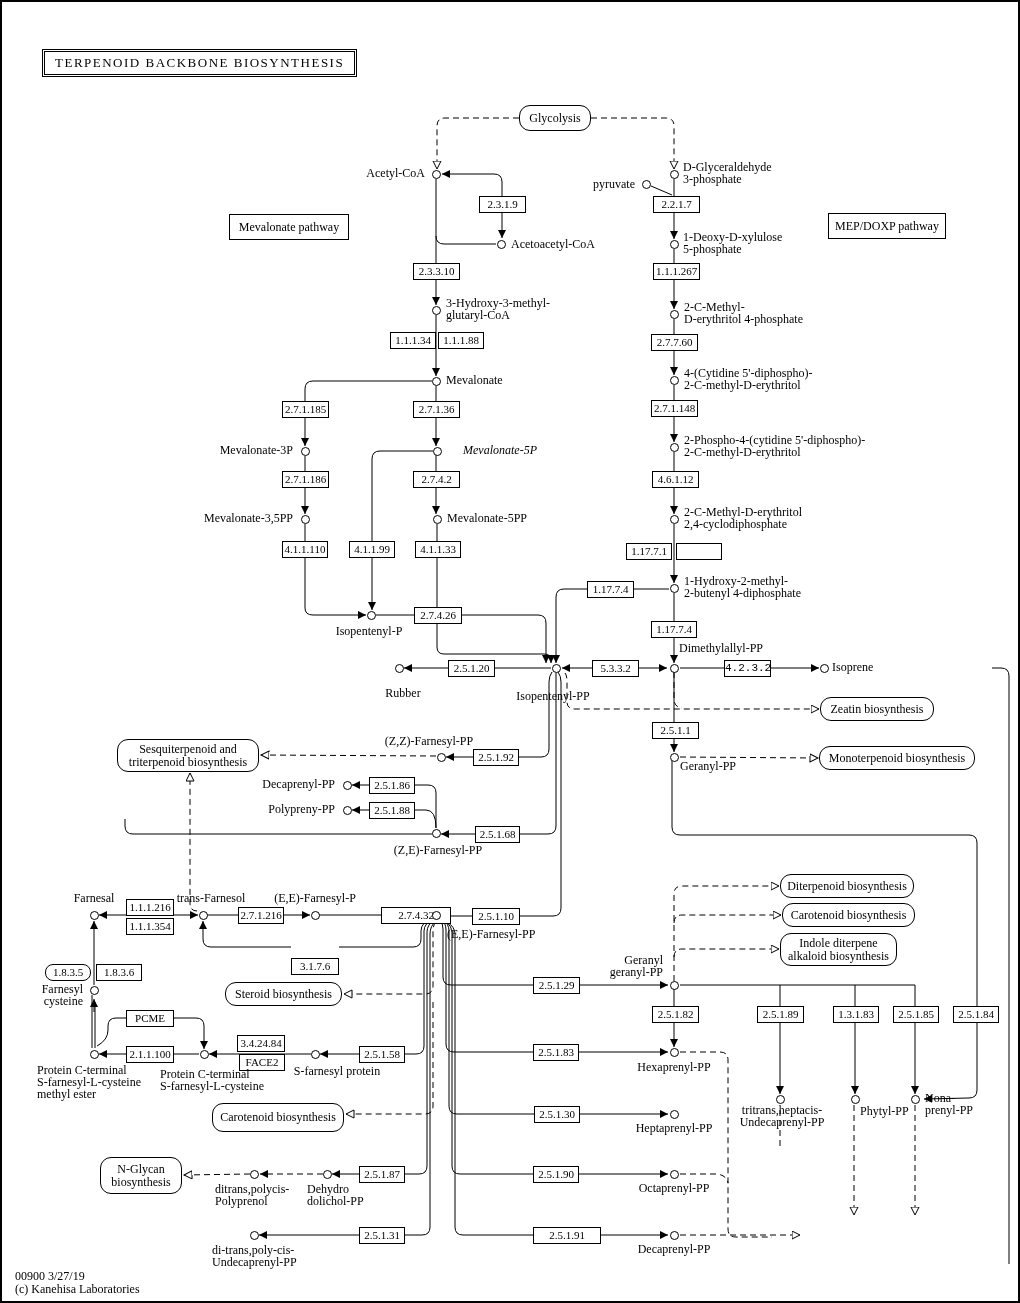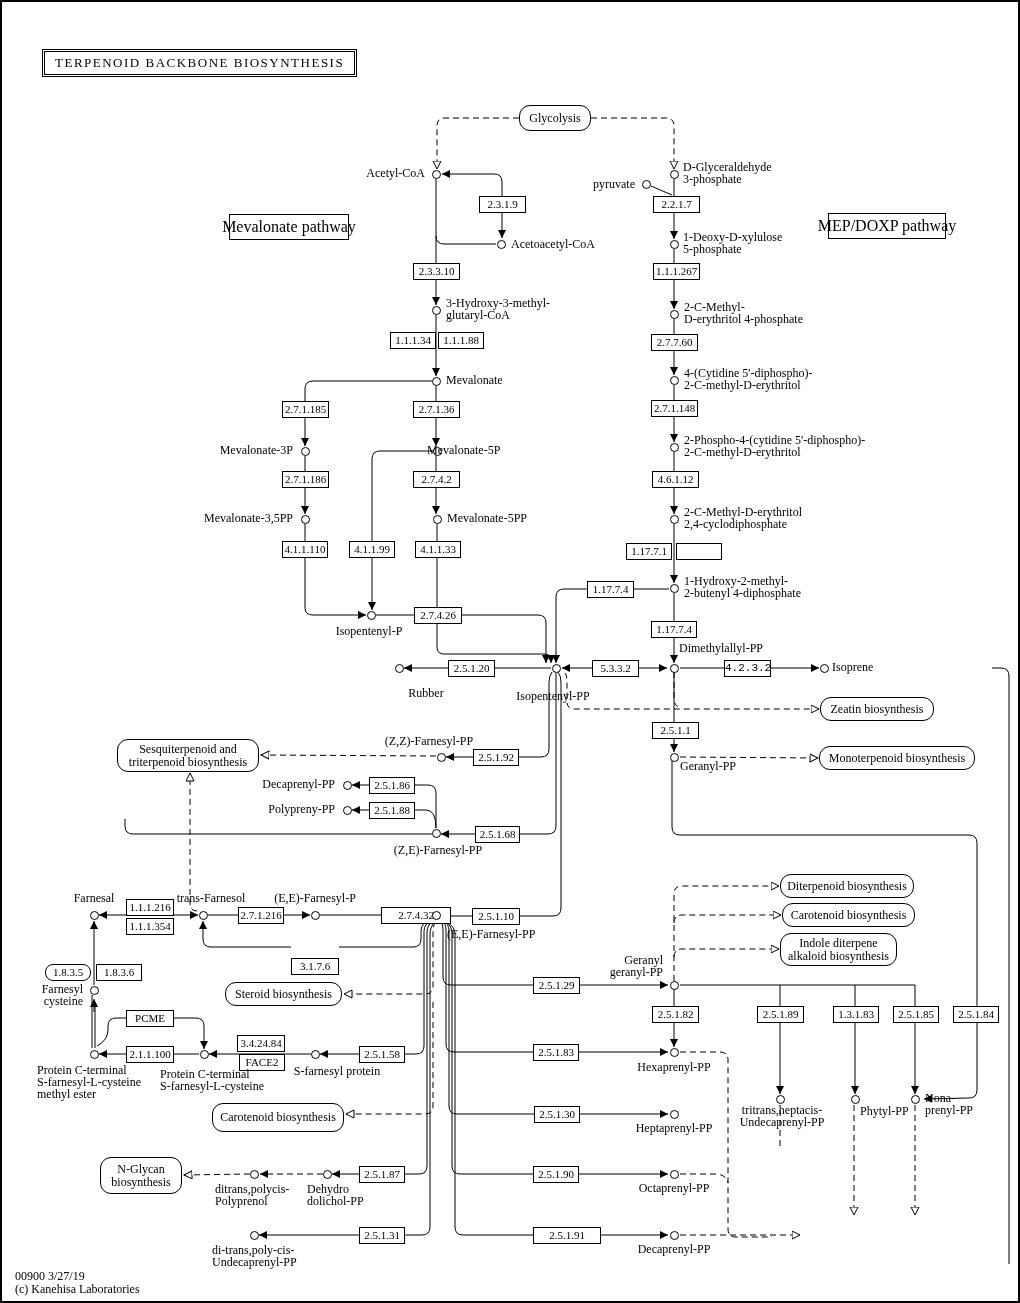--- a/index.html
+++ b/index.html
@@ -9,21 +9,21 @@
     font-family:"Liberation Serif","DejaVu Serif",serif;color:#000;overflow:hidden;
   }
   #edges{position:absolute;left:0;top:0;}
   .ebox{
     position:absolute;border:1px solid #000;background:#fff;box-sizing:border-box;
     font-size:11px;line-height:15px;text-align:center;white-space:nowrap;height:17px;
     overflow:hidden;
   }
   .rbox{
     position:absolute;border:1px solid #000;background:#fff;box-sizing:border-box;
-    font-size:16px;display:flex;align-items:center;justify-content:center;white-space:nowrap;
+    font-size:12px;display:flex;align-items:center;justify-content:center;white-space:nowrap;
   }
   .pbox{
     position:absolute;border:1px solid #000;border-radius:11px;background:#fff;box-sizing:border-box;
     font-size:12px;line-height:13px;display:flex;flex-direction:column;align-items:center;justify-content:center;
     text-align:center;white-space:nowrap;
   }
   .node{
     position:absolute;width:9px;height:9px;border:1px solid #000;border-radius:50%;
     background:#fff;box-sizing:border-box;
   }
@@ -292,21 +292,21 @@
     </div>
     <div class="node" style="left: 429.5px; top: 374.5px;"></div>
     <div class="lbl l" style="top: 372px; left: 444px;">
       <div>Mevalonate</div>
     </div>
     <div class="node" style="left: 298.5px; top: 444.5px;"></div>
     <div class="lbl r" style="top: 442px; right: 725px;">
       <div>Mevalonate-3P</div>
     </div>
     <div class="node" style="left: 430.5px; top: 444.5px;"></div>
-    <div class="lbl l" style="top: 442px; left: 425px;">
+    <div class="lbl l" style="top: 442px; left: 461px; font-style: italic;">
       <div>Mevalonate-5P</div>
     </div>
     <div class="node" style="left: 667.5px; top: 373.5px;"></div>
     <div class="lbl l" style="top: 365px; left: 682px;">
       <div>4-(Cytidine 5'-diphospho)-</div>
       <div>2-C-methyl-D-erythritol</div>
     </div>
     <div class="node" style="left: 298.5px; top: 512.5px;"></div>
     <div class="lbl r" style="top: 510px; right: 725px;">
       <div>Mevalonate-3,5PP</div>
@@ -328,21 +328,21 @@
     <div class="node" style="left: 667.5px; top: 581.5px;"></div>
     <div class="lbl l" style="top: 573px; left: 682px;">
       <div>1-Hydroxy-2-methyl-</div>
       <div>2-butenyl 4-diphosphate</div>
     </div>
     <div class="node" style="left: 364.5px; top: 608.5px;"></div>
     <div class="lbl c" style="top: 623px; left: 367px; transform: translateX(-50%);">
       <div>Isopentenyl-P</div>
     </div>
     <div class="node" style="left: 392.5px; top: 661.5px;"></div>
-    <div class="lbl c" style="top: 685px; left: 401px; transform: translateX(-50%); margin-left: 23px;">
+    <div class="lbl c" style="top: 685px; left: 401px; transform: translateX(-50%);">
       <div>Rubber</div>
     </div>
     <div class="node" style="left: 549.5px; top: 661.5px;"></div>
     <div class="lbl c" style="top: 688px; left: 551px; transform: translateX(-50%);">
       <div>Isopentenyl-PP</div>
     </div>
     <div class="node" style="left: 667.5px; top: 661.5px;"></div>
     <div class="lbl l" style="top: 640px; left: 677px;">
       <div>Dimethylallyl-PP</div>
     </div>

